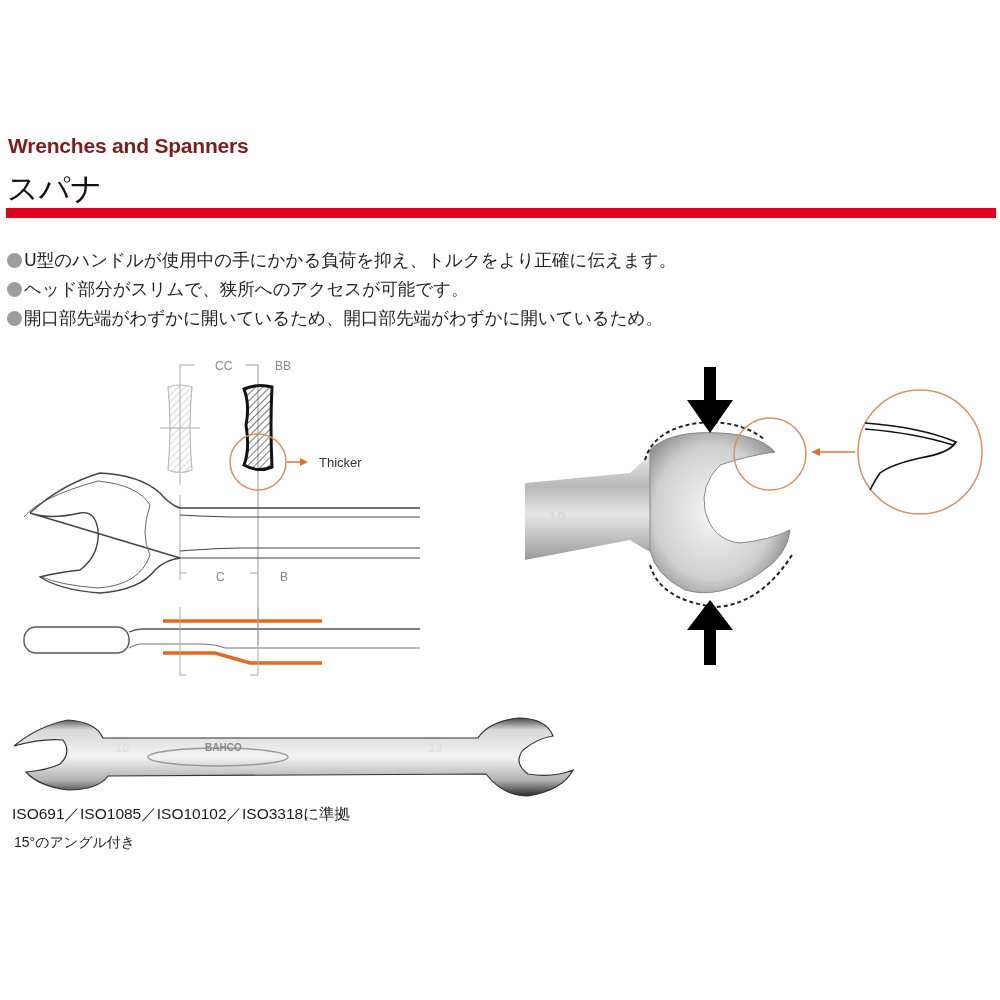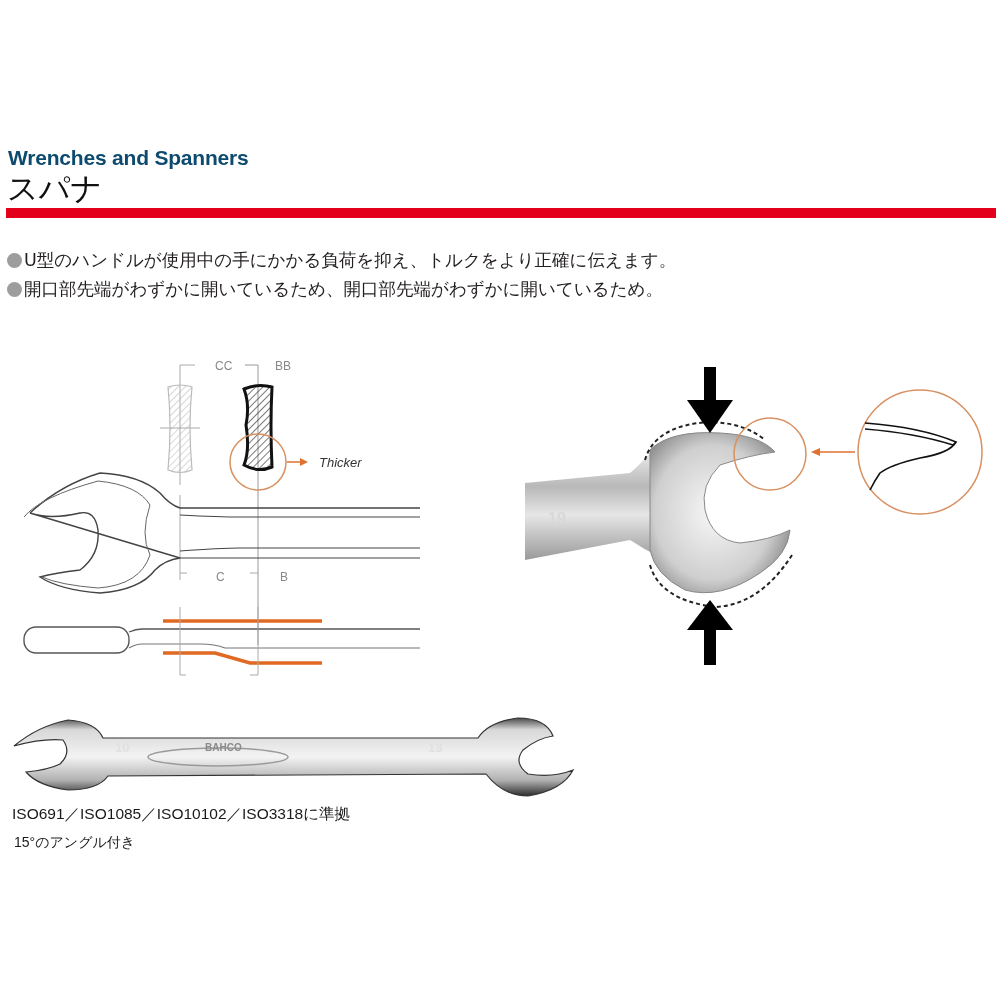--- a/index.html
+++ b/index.html
@@ -1,40 +1,44 @@
 <!DOCTYPE html>
 <html><head>
 <meta charset="utf-8">
 <style>
   html, body { margin: 0; padding: 0; background: #ffffff; }
   body { width: 1000px; height: 1000px; position: relative; overflow: hidden; font-family: "DejaVu Sans", "Liberation Sans", sans-serif; }
   .abs { position: absolute; }
-  .en-title { left: 8px; top: 146px; font-family: "Liberation Sans", sans-serif; font-weight: bold; font-size: 21px; color: #0c4a6e; letter-spacing: -0.2px; }
+  .en-title { left: 8px; top: 134px; font-family: "Liberation Sans", sans-serif; font-weight: bold; font-size: 21px; color: #7f1d1d; letter-spacing: -0.2px; }
   .jp-title { left: 7px; top: 168px; font-size: 31px; color: #111111; font-family: "DejaVu Sans", sans-serif; }
   .red-rule { left: 6px; top: 208px; width: 990px; height: 10px; background: #e2001a; }
   .bullets { left: 6px; top: 246px; margin: 0; padding: 0; list-style: none; text-align: right; }
   .bullets li { font-size: 17.5px; line-height: 29px; color: #231f20; white-space: nowrap; display: flex; align-items: center; }
   .bullet-dot { display: inline-block; width: 15px; height: 15px; border-radius: 50%; background: #9d9d9d; margin-right: 2px; margin-left: 1px; }
-  .thicker { left: 319px; top: 455px; font-family: "Liberation Sans", sans-serif; font-style: italic; font-size: 13px; color: #333; }
+  .thicker { left: 319px; top: 455px; font-family: "Liberation Sans", sans-serif; font-size: 13px; color: #333; }
   .dim-lbl { font-family: Liberation Sans, sans-serif; font-size: 12px; color: #888; margin-left: 32px; }
   .iso { left: 12px; top: 804px; font-family: "Liberation Sans", sans-serif; font-size: 15.5px; color: #1a1a1a; white-space: nowrap; text-align: center; }
   .angle { left: 14px; top: 834px; font-family: "Liberation Sans", sans-serif; font-size: 14px; color: #1a1a1a; white-space: nowrap; }
   svg { position: absolute; overflow: visible; }
 </style>
 </head>
 <body>
 
 <div class="abs en-title">Wrenches and Spanners</div>
 <div class="abs jp-title">スパナ</div>
 <div class="abs red-rule"></div>
 
 <ul class="abs bullets">
   <li>
       <span class="bullet-dot"></span>
       <span>U型のハンドルが使用中の手にかかる負荷を抑え、トルクをより正確に伝えます。</span>
+    </li>
+  <li>
+      <span class="bullet-dot"></span>
+      <span>ヘッド部分がスリムで、狭所へのアクセスが可能です。</span>
     </li>
   <li>
       <span class="bullet-dot"></span>
       <span>開口部先端がわずかに開いているため、開口部先端がわずかに開いているため。</span>
     </li>
 </ul>
 
 <svg width="430" height="340" style="left:0;top:345px;" viewBox="0 0 430 340">
   <defs>
     <pattern id="hatchLight" patternUnits="userSpaceOnUse" width="5" height="5" patternTransform="rotate(45)">

